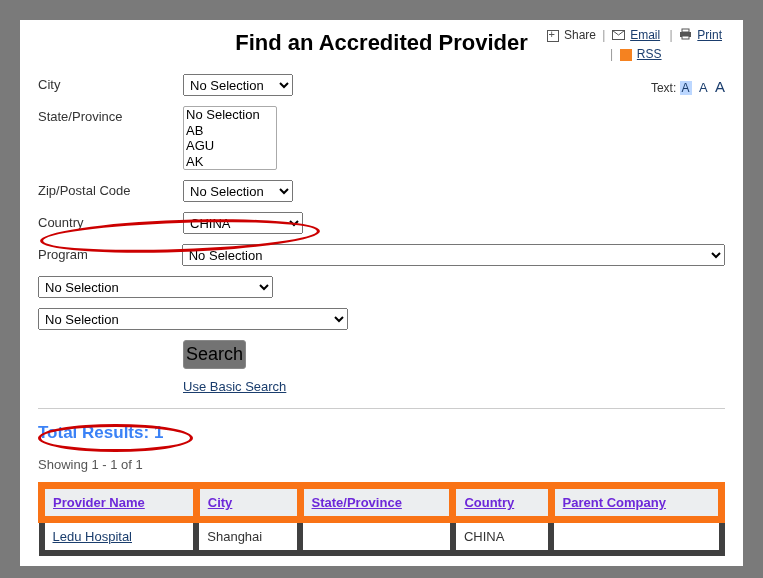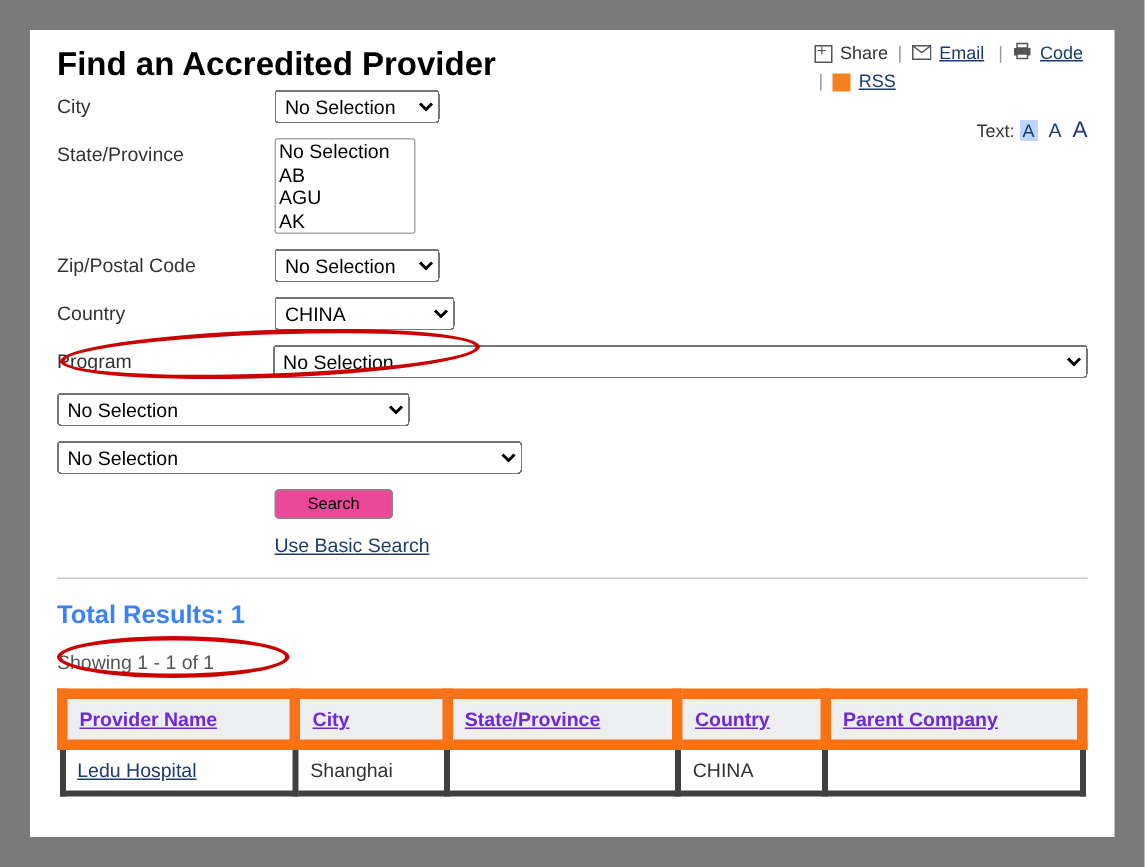--- a/index.html
+++ b/index.html
@@ -18,55 +18,55 @@
       position: relative;
     }
     .topbar {
       position: absolute;
       right: 18px;
       top: 8px;
       font-size: 12px;
       color: #333;
     }
     .topbar-row1 { text-align: right; }
-    .topbar-row2 { text-align: left; margin-top: 4px; }
+    .topbar-row2 { text-align: center; margin-top: 4px; }
     .topbar .icon { display: inline-block; margin-right: 2px; vertical-align: middle; }
     .topbar a { color: #1a3d6d; text-decoration: underline; margin-right: 3px; }
     .topbar .sep { color: #999; margin: 0 3px; }
     .textsize { position: absolute; right: 18px; top: 58px; font-size: 12px; color: #333; }
     .textsize .a1 { font-size: 12px; background:#bcd7ff; padding: 0 2px; color:#1a3d6d; }
     .textsize .a2 { font-size: 13px; color:#1a3d6d; margin-left:4px; }
     .textsize .a3 { font-size: 15px; color:#1a3d6d; margin-left:4px; }
-    h1 { font-size: 22px; font-weight: bold; color: #000; margin-bottom: 4px; }
+    h1 { font-size: 22px; font-weight: bold; color: #000; margin-bottom: 18px; text-align: center; }
     .form-row { display: flex; align-items: flex-start; margin-bottom: 10px; }
     .form-row label { width: 145px; font-size: 13px; color: #333; padding-top: 3px; }
     .select-small { width: 110px; height: 22px; font-size: 13px; padding: 0 2px; }
     .select-listbox { width: 94px; height: 64px; font-size: 13px; overflow-y: scroll; border: 1px solid #aaa; }
     .select-listbox option { padding: 0 2px; }
     .select-mid { width: 235px; height: 22px; font-size: 13px; padding: 0 2px; }
     .select-wide { width: 548px; height: 22px; font-size: 13px; padding: 0 2px; }
     .select-midwide { width: 310px; height: 22px; font-size: 13px; padding: 0 2px; }
     .select-country { width: 120px; height: 22px; font-size: 13px; padding: 0 2px; }
     .btn-search {
-      font-size: 11px; padding: 3px 21px;
-      background: #ec4899; border: 1px solid #888; border-radius: 3px;
+      font-size: 18px; padding: 3px 2px;
+      background: #737373; border: 1px solid #888; border-radius: 3px;
       cursor: pointer;
     }
     .basic-link { display:inline-block; margin-top:10px; color:#1a3d6d; text-decoration: underline; font-size: 13px; }
     hr.rule { border:0; border-top:1px solid #ccc; margin: 14px 0; }
     .total { font-size: 17px; font-weight: bold; color:#3b82f6; margin-bottom: 14px; }
     .showing { font-size: 13px; color:#555; margin-bottom: 10px; }
     table.results { width: 100%; border-collapse: collapse; font-size: 13px; }
     table.results th {
       background: #eceef0; border: 7px solid #f97316;
       padding: 6px 8px; text-align: left;
       color: #6d28d9; text-decoration: underline; font-weight: bold;
     }
     table.results td {
-      border: 4px solid #404040; padding: 6px 8px; color:#333;
+      border: 6px solid #404040; padding: 6px 8px; color:#333;
     }
     table.results td a { color:#1a3d6d; text-decoration: underline; }
     .circle { position: absolute; border: 3px solid #cc0000; border-radius: 50%; pointer-events: none; }
     .circle1 { left: 20px; top: 200px; width: 280px; height: 32px; transform: rotate(-2deg); }
     .circle2 { left: 18px; top: 404px; width: 155px; height: 28px; }
     .icon-plus { display:inline-block; width:12px; height:12px; border:1px solid #555; position:relative; vertical-align:middle; }
     .icon-plus::before { content:"+"; font-size:11px; position:absolute; top:-3px; left:1px; color:#555; }
     .icon-mail { display:inline-block; vertical-align:middle; }
     .icon-print { display:inline-block; vertical-align:middle; }
     .icon-rss { display:inline-block; width:12px; height:12px; background:#f58220; vertical-align:middle; }
@@ -88,21 +88,21 @@
       </span>
       <a href="#">Email</a>
       <span class="sep">|</span>
       <span class="icon icon-print">
         <svg width="13" height="12">
             <rect x="1" y="4" width="11" height="5" fill="#555"></rect>
             <rect x="3" y="1" width="7" height="3" fill="none" stroke="#555"></rect>
             <rect x="3" y="8" width="7" height="3" fill="#fff" stroke="#555"></rect>
           </svg>
       </span>
-      <a href="#">Code</a>
+      <a href="#">Print</a>
     </div>
     <div class="topbar-row2">
       <span class="sep">|</span>
       <span class="icon icon-rss"></span>
       <a href="#">RSS</a>
     </div>
   </div>
 
   <div class="textsize">
     <span>Text:</span>

